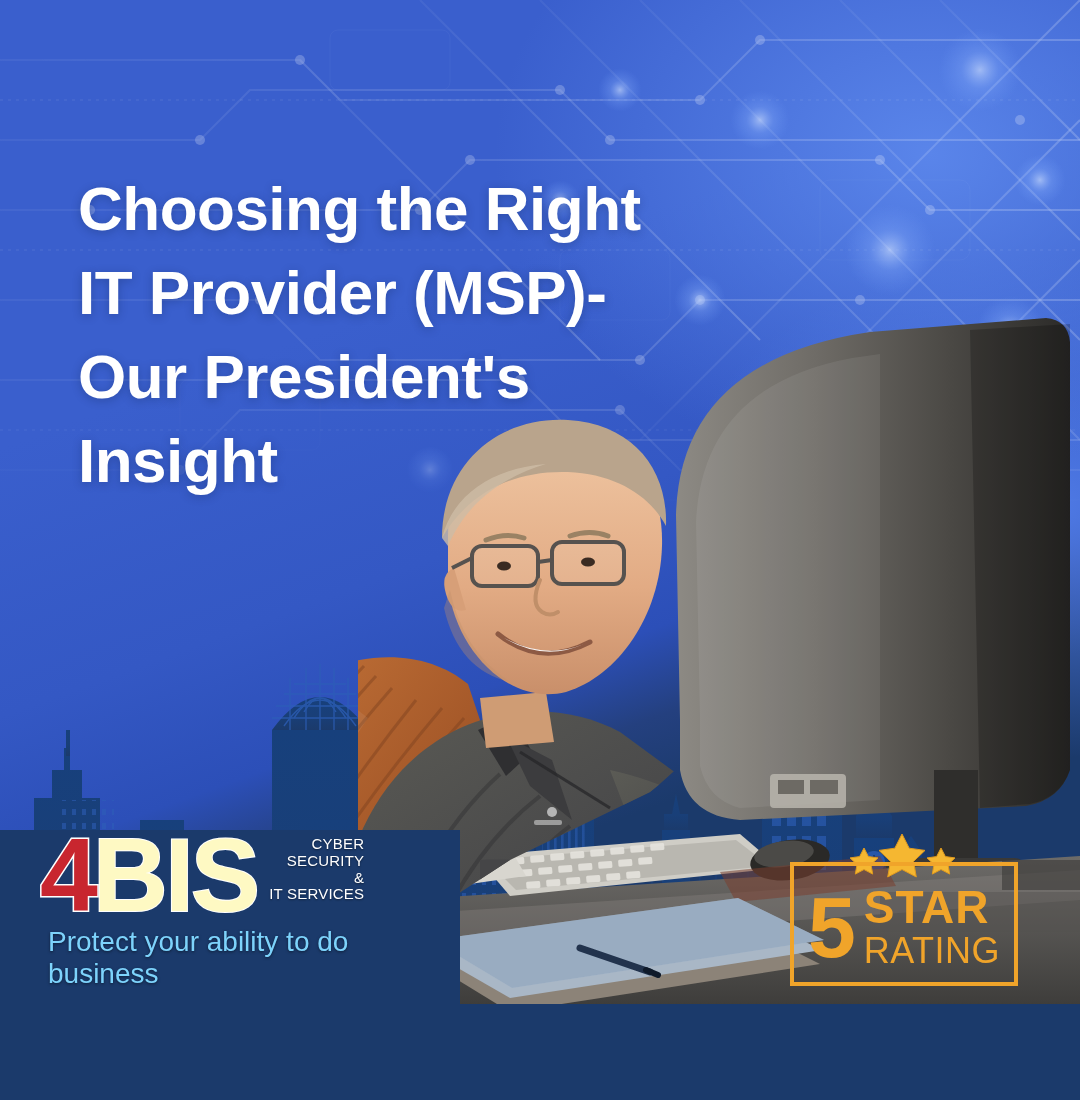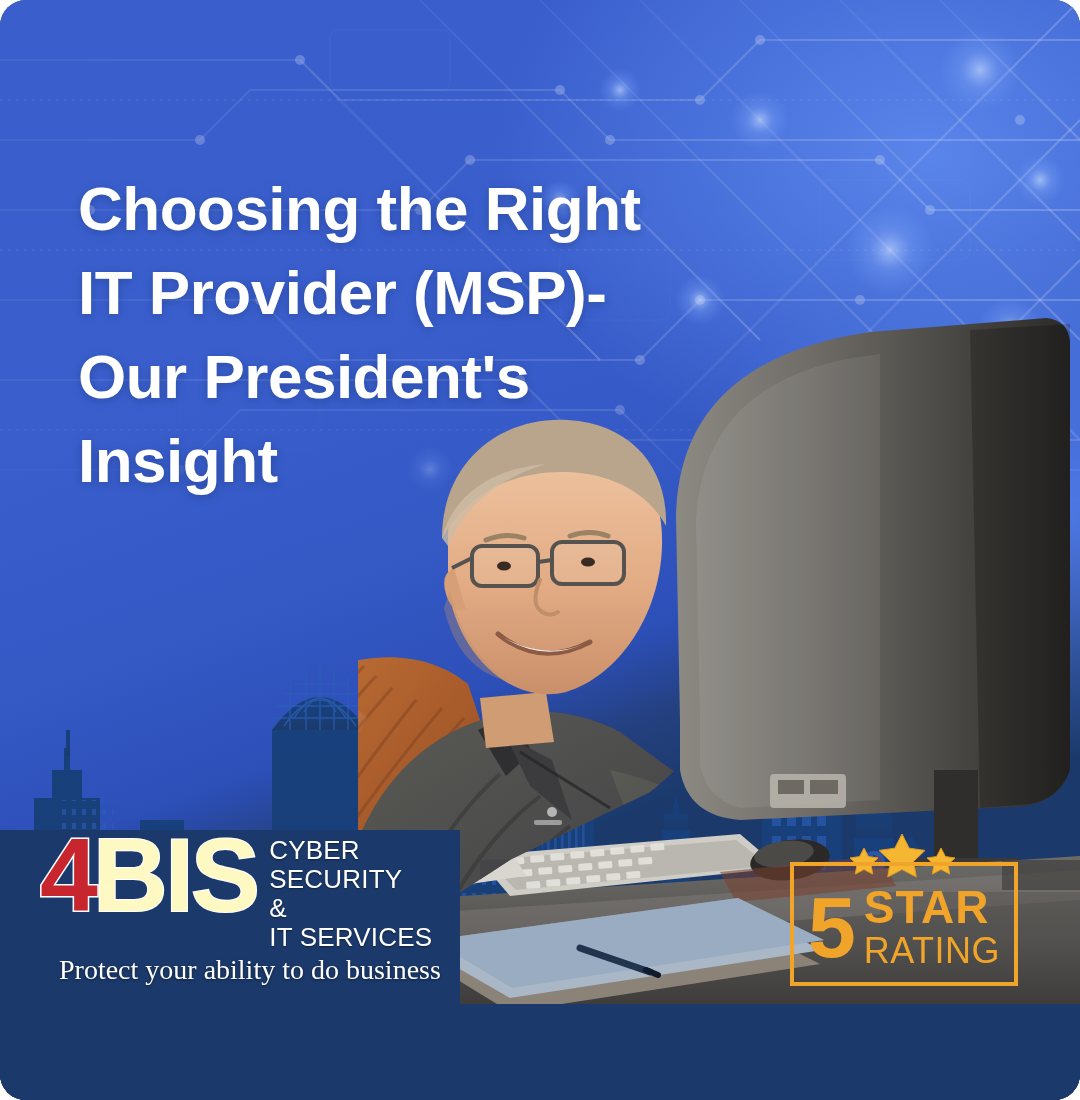--- a/index.html
+++ b/index.html
@@ -3,21 +3,20 @@
 <meta charset="utf-8">
 <style>
   html,body{margin:0;padding:0;background:#fff;}
   body{font-family:"Liberation Sans","DejaVu Sans",sans-serif;}
 
   .poster{
     position:relative;
     width:1080px;height:1100px;
     overflow:hidden;
     background:#1B3A6B;
-    border-radius:26px;
   }
 
   
   .bg-base{
     position:absolute;inset:0;
     background:
       radial-gradient(ellipse 700px 520px at 86% 14%, #5a85ea 0%, rgba(90,133,234,0) 62%),
       radial-gradient(ellipse 620px 420px at 97% 46%, #4f7ae6 0%, rgba(79,122,230,0) 60%),
       linear-gradient(160deg,#3a5fcd 0%,#3a5fcd 30%,#3458c4 48%,#2c4fb8 58%,#24407f 64%,#1B3A6B 70%,#1B3A6B 100%);
   }
@@ -71,35 +70,34 @@
     position:relative;left:0;
   }
   .logo-bis{
     color:#fef9c3;
     -webkit-text-stroke:2px #ffffff;
     paint-order:stroke fill;
     margin-left:-2px;
   }
   .logo-side{
     color:#ffffff;
-    font-size:26px;line-height:1.12;
-    text-align:left;
+    font-size:15px;line-height:1.12;
+    text-align:right;
     margin-left:12px;margin-top:8px;
     font-weight:500;
     letter-spacing:.2px;
     text-shadow:0 1px 2px rgba(0,0,0,.45);
   }
   .logo-tag{
-    color:#ffffff;
+    color:#7dd3fc;
     font-size:28px;
     margin-top:2px;
-    margin-left:19px;
+    margin-left:8px;
     letter-spacing:0px;
     text-shadow:0 1px 3px rgba(0,0,0,.5);
-    font-family:Liberation Serif, serif;
   }
 
   
   .badge{position:absolute;left:790px;top:832px;width:232px;height:160px;}
   .badge-stars{position:absolute;left:52px;top:0px;width:120px;height:46px;}
   .badge-box{
     position:absolute;left:0;top:30px;width:228px;height:124px;
     border:4px solid #F0A42A;
     box-sizing:border-box;
   }

